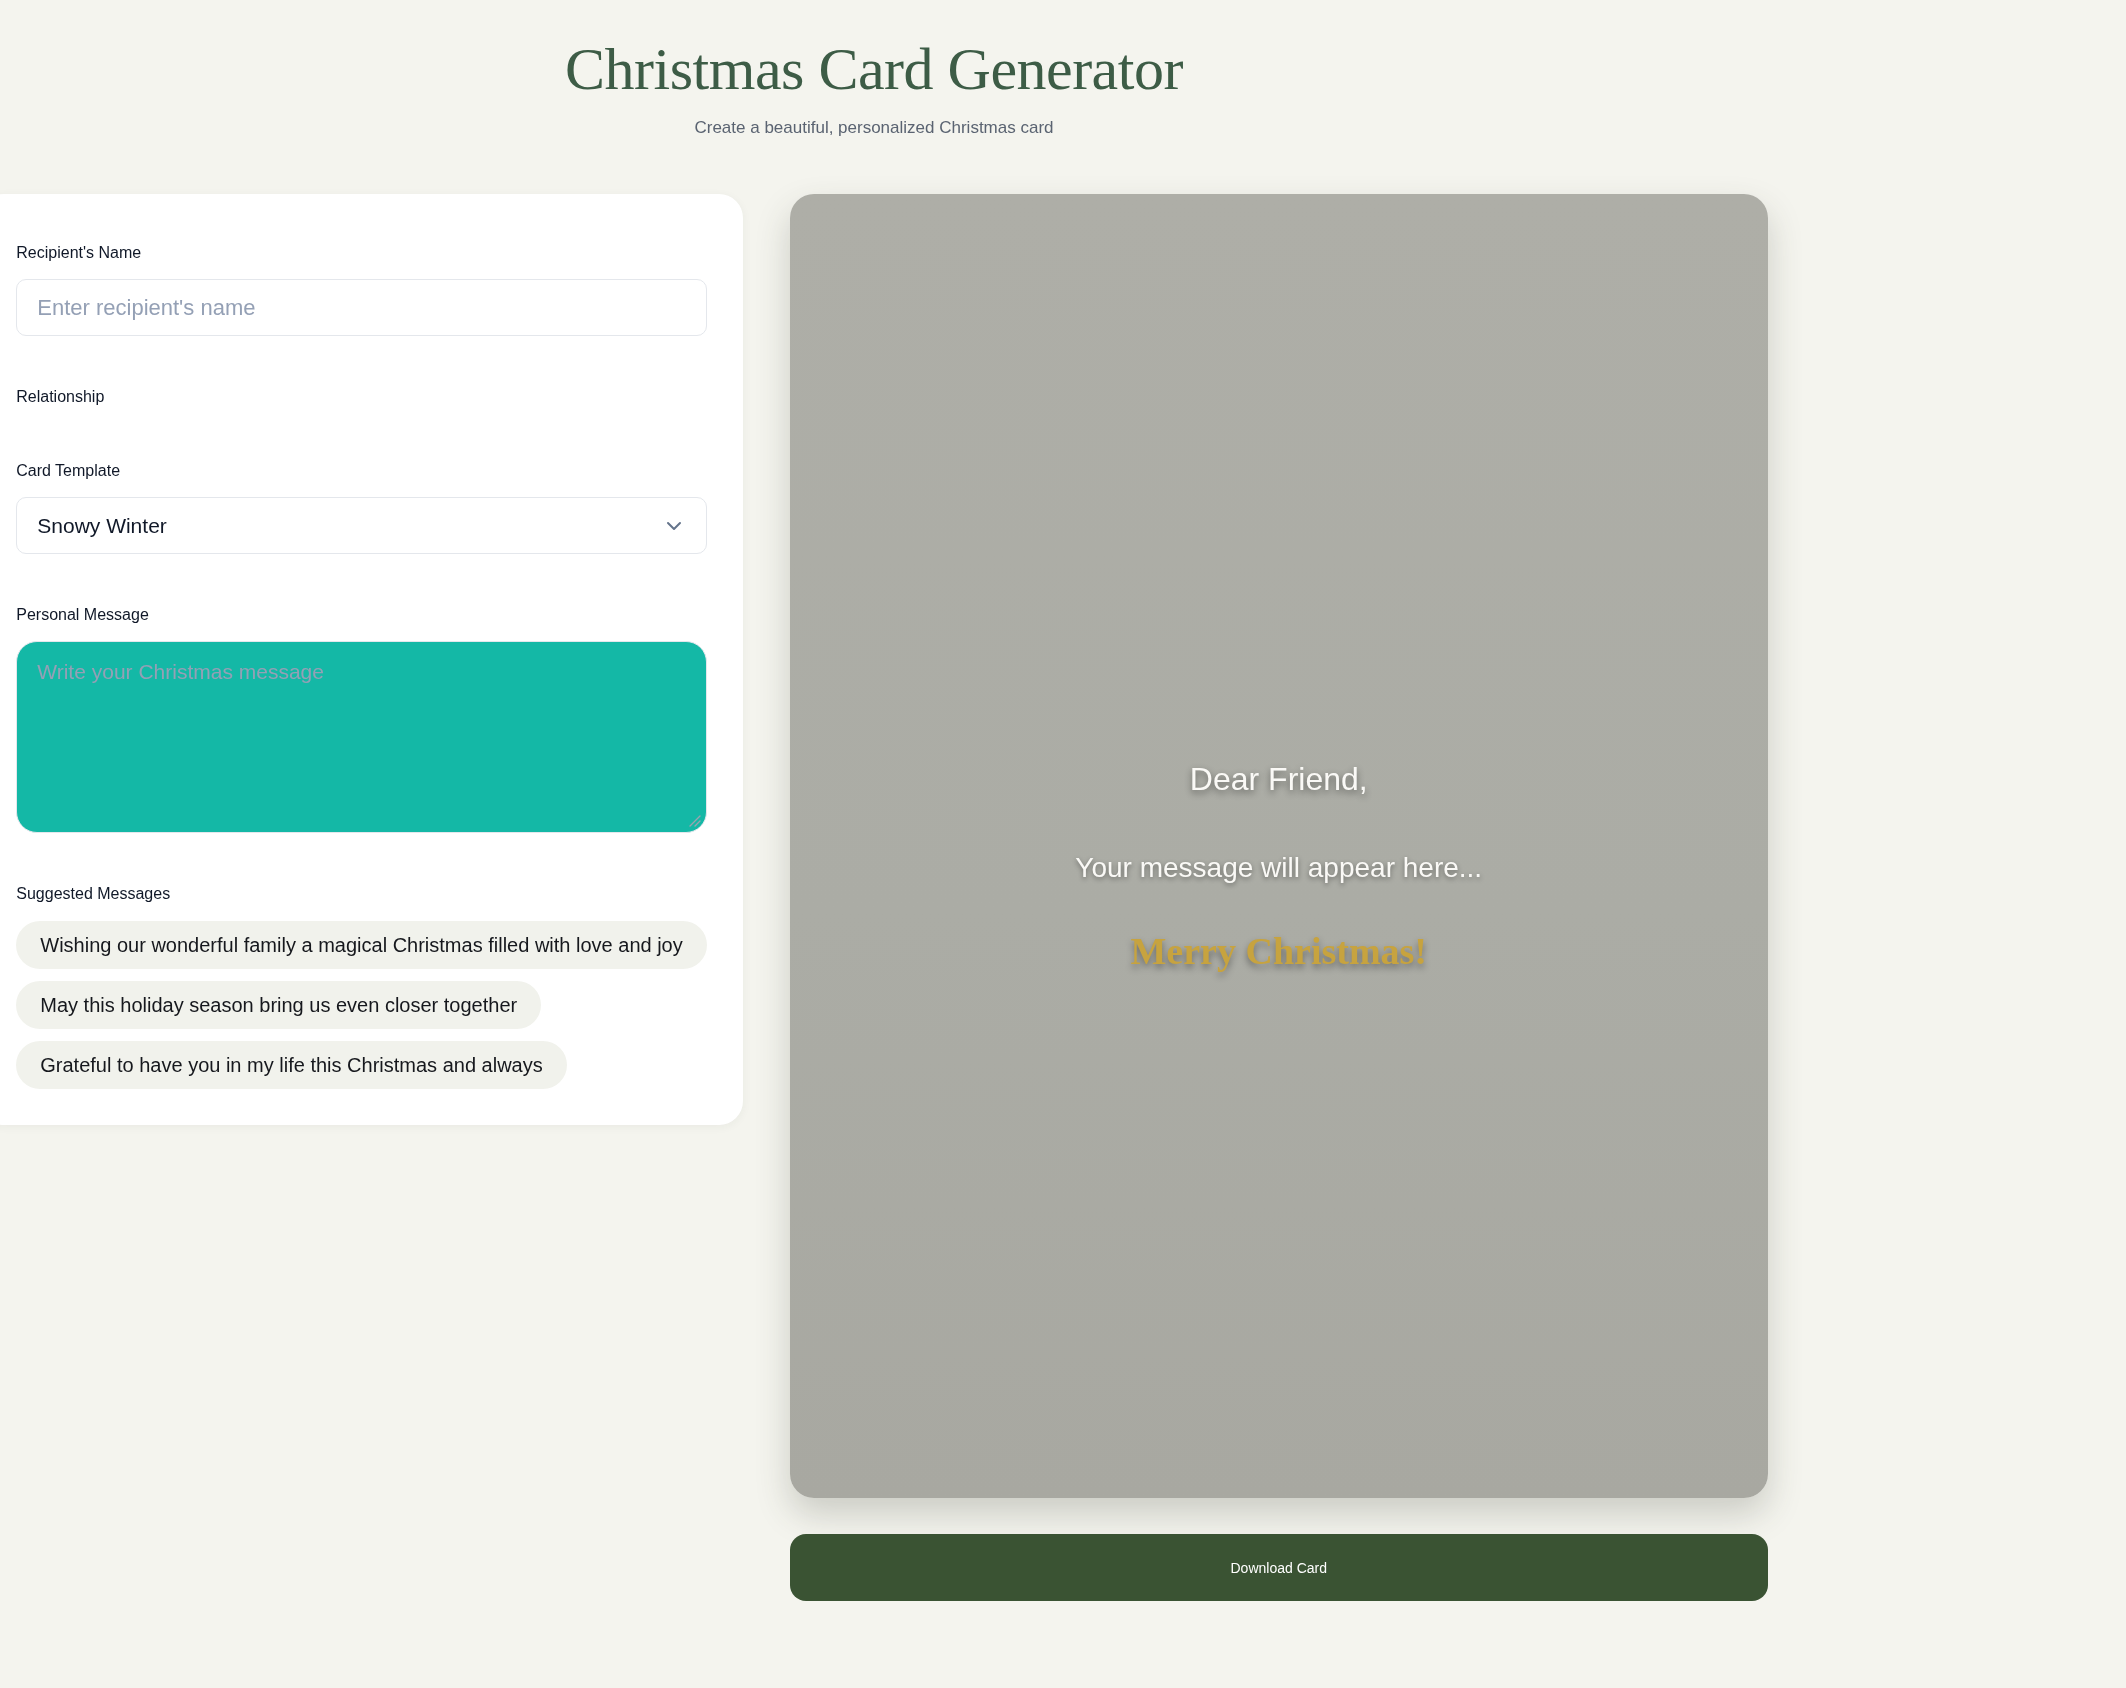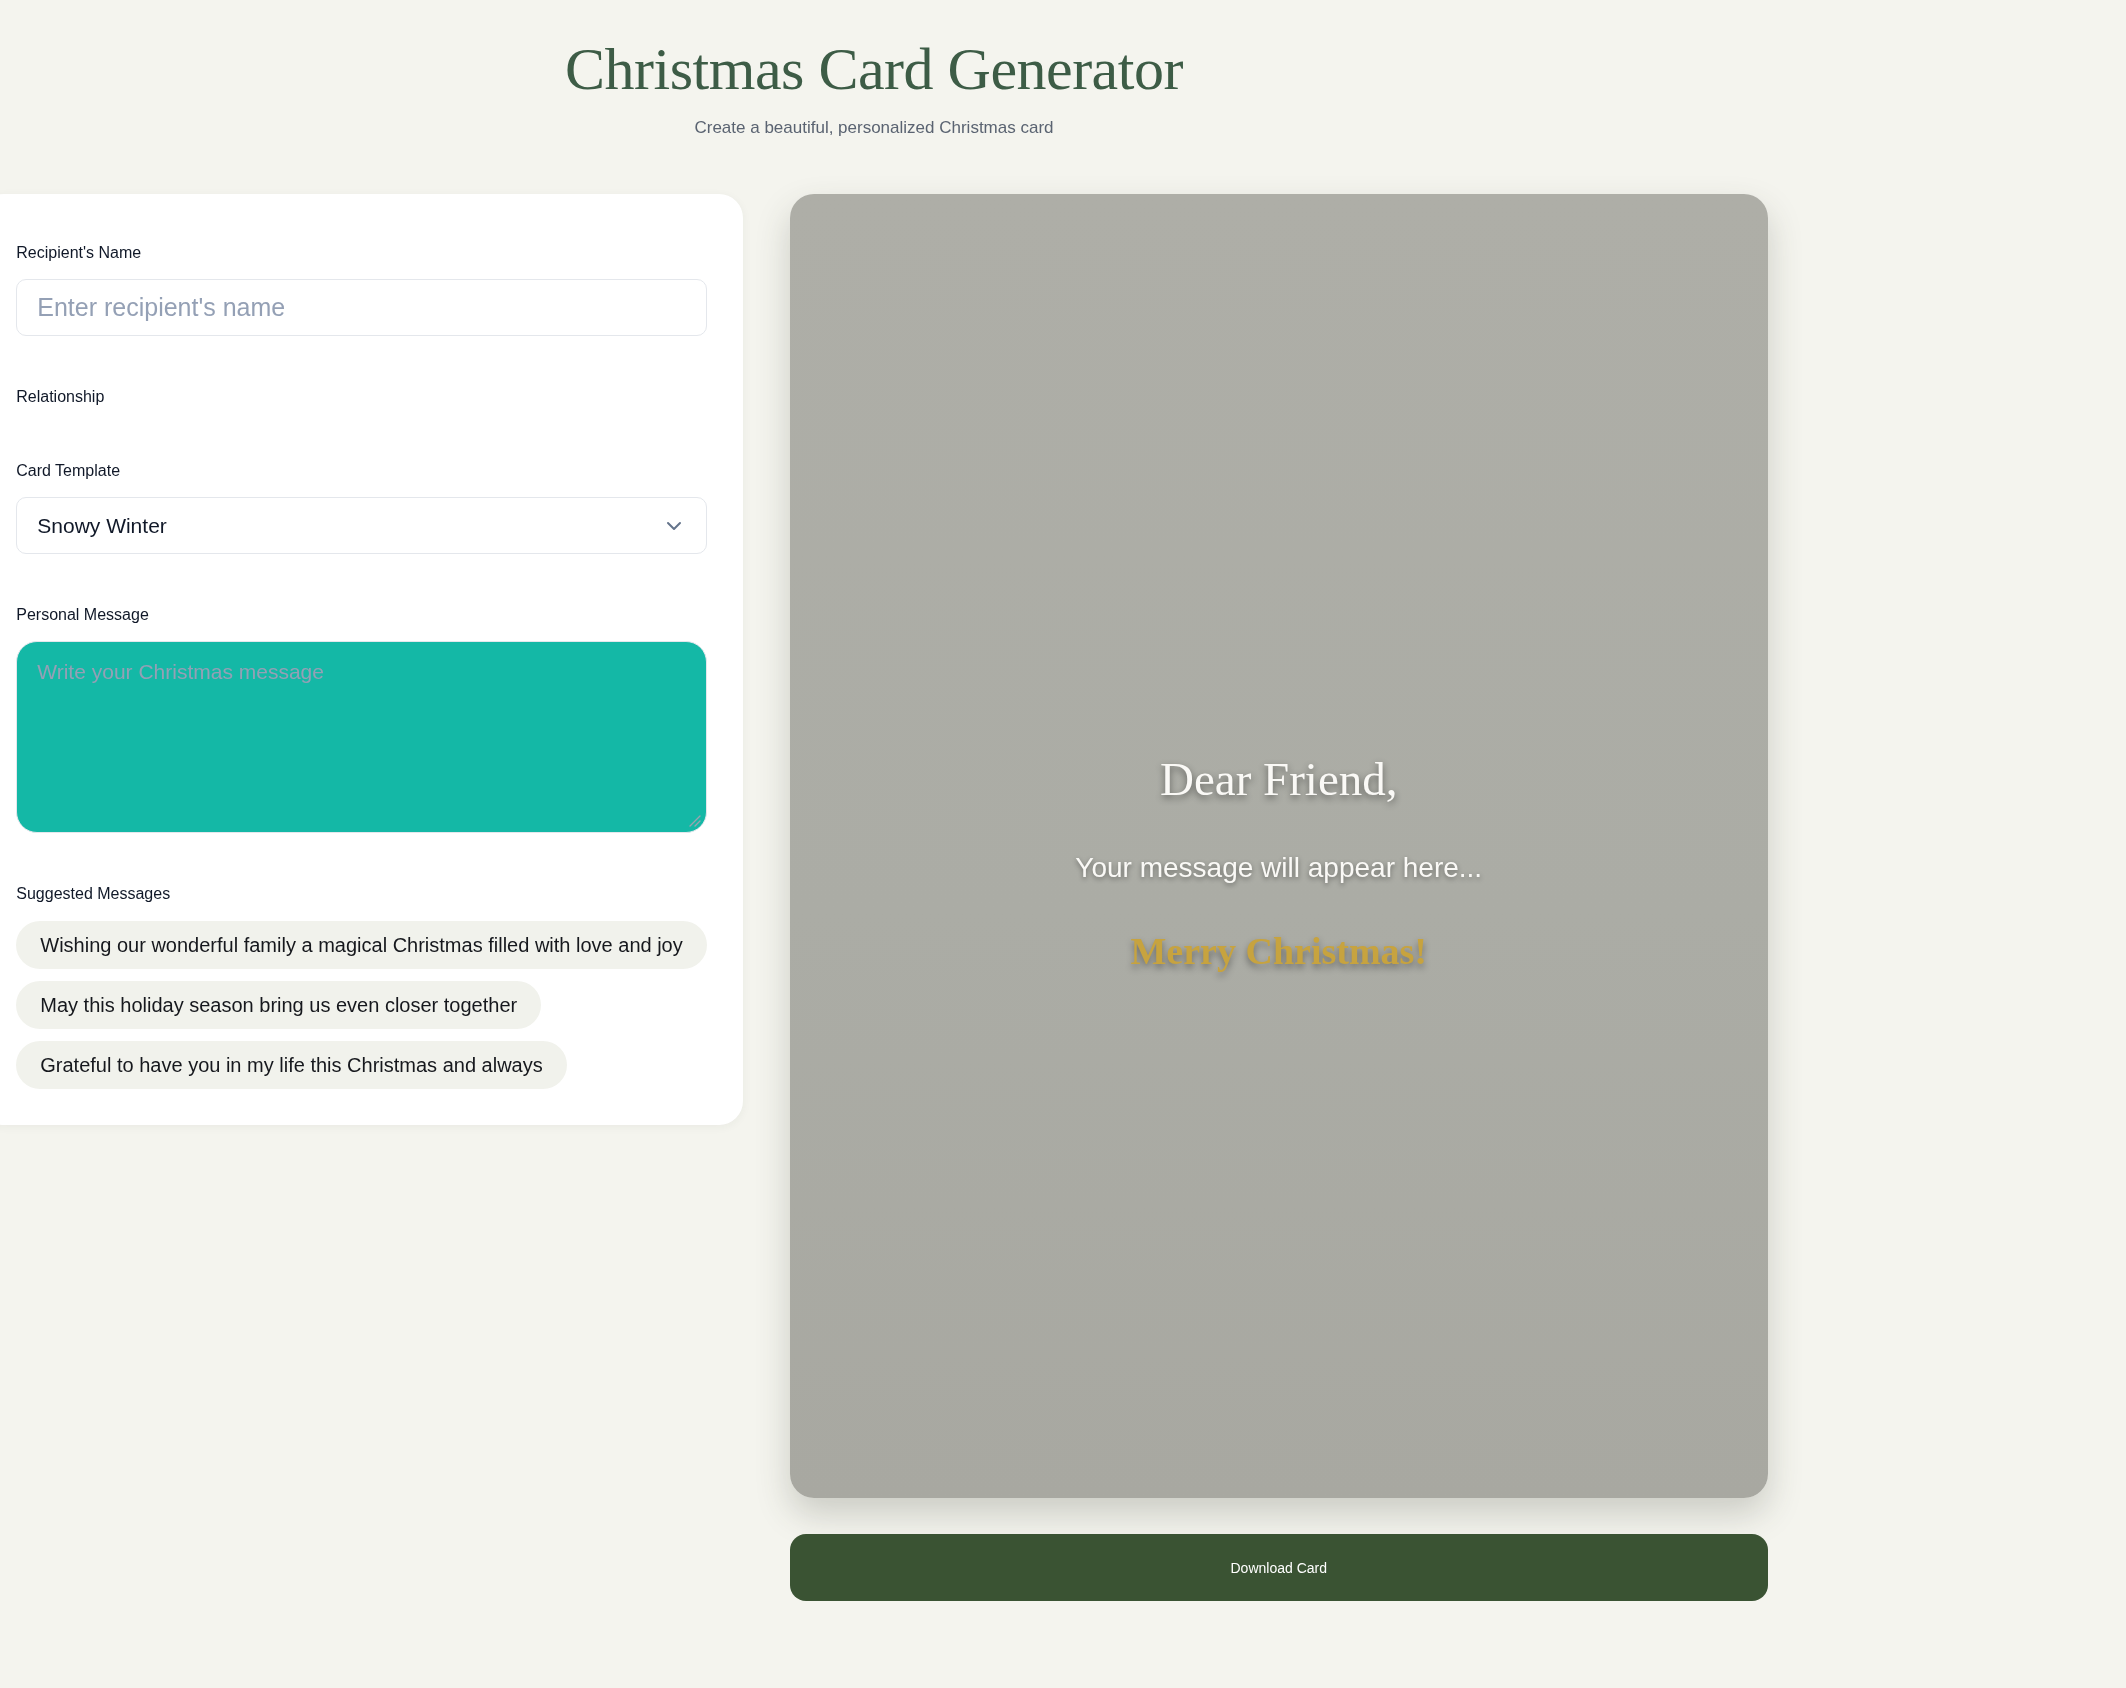--- a/index.html
+++ b/index.html
@@ -72,21 +72,21 @@
     color:var(--label-color);
     margin-bottom:13px;
   }
   .text-input{
     width:100%;
     height:57px;
     border:1px solid var(--input-border);
     border-radius:10px;
     padding:0 20px;
     font-family:"Liberation Sans","DejaVu Sans",sans-serif;
-    font-size:25px;
+    font-size:22px;
     color:var(--input-text);
     background:#fff;
     outline:none;
   }
   .text-input::placeholder{color:var(--placeholder-color);}
   .select{
     position:relative;
     width:100%;
     height:57px;
     border:1px solid var(--input-border);
@@ -158,22 +158,22 @@
     background:linear-gradient(180deg,#aeaea7 0%,var(--preview-bg) 55%,#a8a8a1 100%);
     box-shadow:0 16px 34px rgba(60,62,50,0.22);
     display:flex;
     flex-direction:column;
     align-items:center;
     justify-content:center;
     gap:42px;
     text-align:center;
   }
   .preview-greeting{
-    font-family:Liberation Serif, serif;
-    font-size:47px;
+    font-family:Liberation Sans, sans-serif;
+    font-size:32px;
     line-height:58px;
     color:var(--preview-text);
     text-shadow:0 3px 7px rgba(0,0,0,0.45);
     margin-top:32px;
   }
   .preview-message{
     font-size:28px;
     line-height:36px;
     color:var(--preview-text);
     text-shadow:0 2px 5px rgba(0,0,0,0.4);

